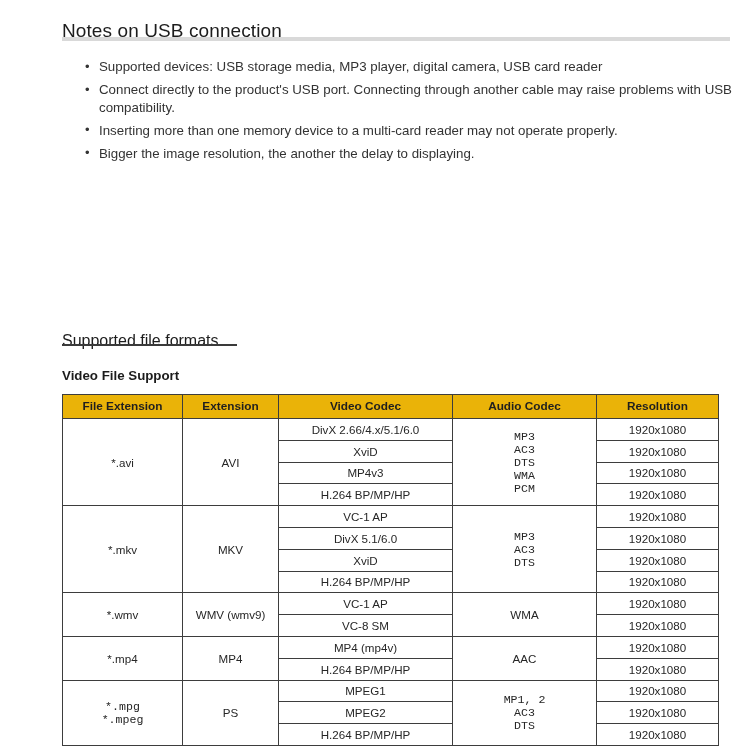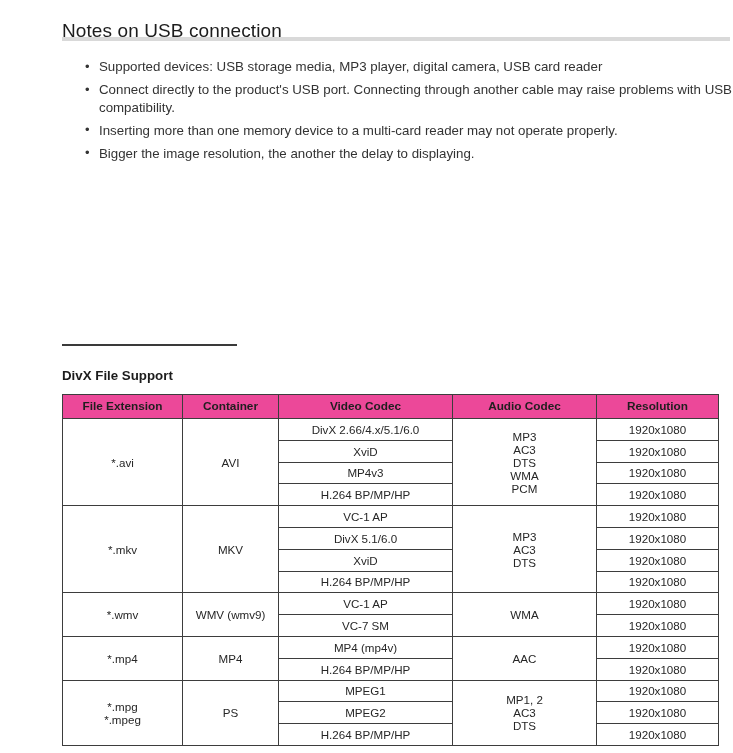--- a/index.html
+++ b/index.html
@@ -114,67 +114,68 @@
   .fmt-table td, .fmt-table th {
     border: 1px solid #3d3d3d;
     text-align: center;
     vertical-align: middle;
     padding: 0;
     height: 20.8px;
     font-weight: normal;
     line-height: 13px;
   }
   .fmt-table thead th {
-    background: #ec4899;
+    background: #eab308;
     font-weight: bold;
     font-size: 11.8px;
     height: 23px;
     color: #1f1f1f;
   }
   .col-ext   { width: 120px; }
   .col-cont  { width: 96px; }
   .col-vcod  { width: 174px; }
   .col-acod  { width: 144px; }
   .col-res   { width: 122px; }
 
-  .cell-multiline { line-height: 14.5px; }
+  .cell-multiline { line-height: 14.5px; font-family: Liberation Mono, monospace; }
 </style>
 </head>
 <body>
 
 <div class="page">
 
   <h1 class="doc-title">Notes on USB connection</h1>
 
   <div class="title-rule"></div>
 
   <ul class="notes-list">
       <li>Supported devices: USB storage media, MP3 player, digital camera, USB card reader</li>
       <li>Connect directly to the product's USB port. Connecting through another cable may raise problems with USB compatibility.</li>
       <li>Inserting more than one memory device to a multi-card reader may not operate properly.</li>
       <li>Bigger the image resolution, the another the delay to displaying.</li>
     </ul>
 
+  <h2 class="section-title">Supported file formats</h2>
 
   <div class="section-rule"></div>
 
-  <div class="table-caption">DivX File Support</div>
+  <div class="table-caption">Video File Support</div>
 
   <table class="fmt-table">
     <colgroup>
       <col class="col-ext">
         <col class="col-cont">
         <col class="col-vcod">
       <col class="col-acod">
         <col class="col-res">
     </colgroup>
     <thead>
       <tr>
           <th>File Extension</th>
-          <th>Container</th>
+          <th>Extension</th>
           <th>Video Codec</th>
           <th>Audio Codec</th>
           <th>Resolution</th>
         </tr>
     </thead>
     <tbody>
         <tr>
           <td rowspan="4">*.avi</td>
           <td rowspan="4">AVI</td>
           <td>DivX 2.66/4.x/5.1/6.0</td>
@@ -213,21 +214,21 @@
           <td>1920x1080</td>
         </tr>
         <tr>
           <td rowspan="2">*.wmv</td>
           <td rowspan="2">WMV (wmv9)</td>
           <td>VC-1 AP</td>
           <td rowspan="2">WMA</td>
           <td>1920x1080</td>
         </tr>
         <tr>
-          <td>VC-7 SM</td>
+          <td>VC-8 SM</td>
           <td>1920x1080</td>
         </tr>
         <tr>
           <td rowspan="2">*.mp4</td>
           <td rowspan="2">MP4</td>
           <td>MP4 (mp4v)</td>
           <td rowspan="2">AAC</td>
           <td>1920x1080</td>
         </tr>
         <tr>

